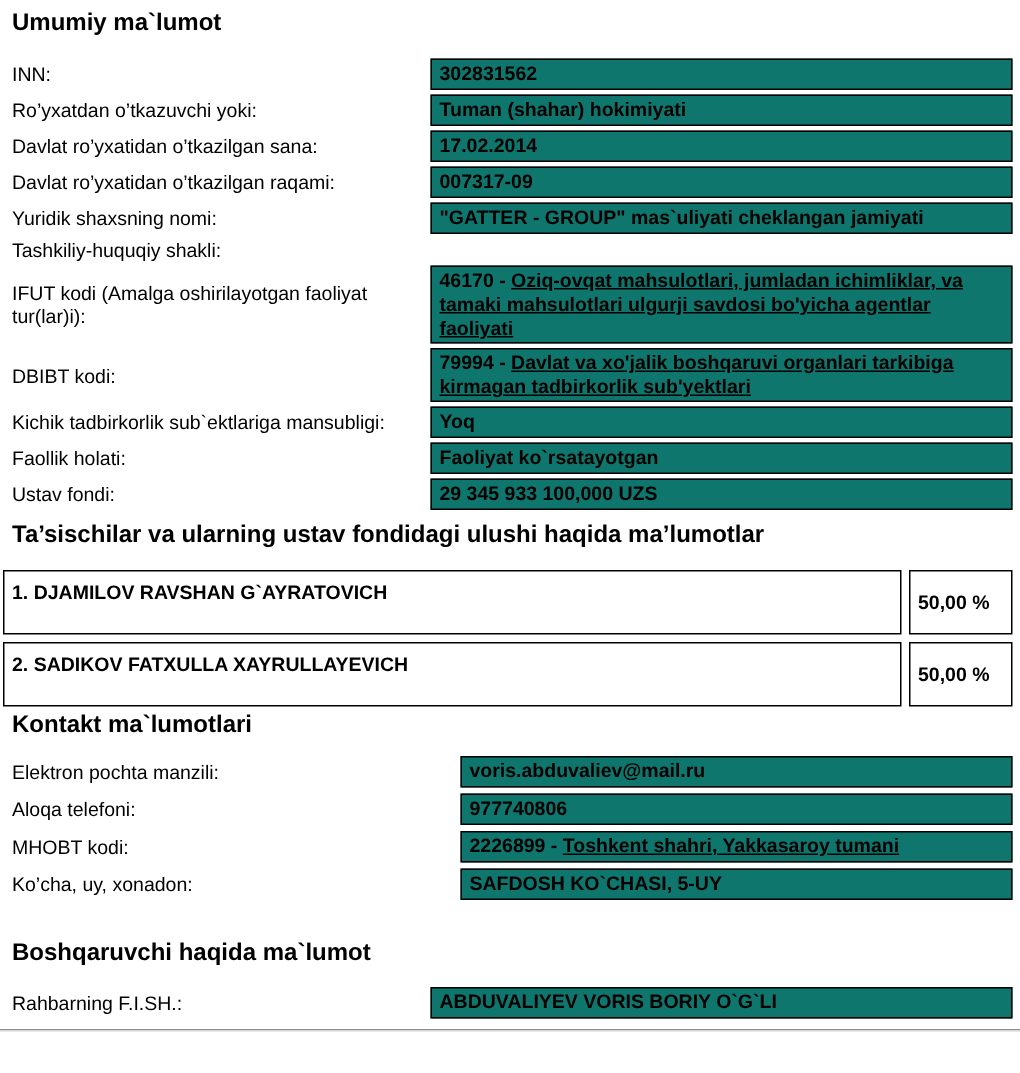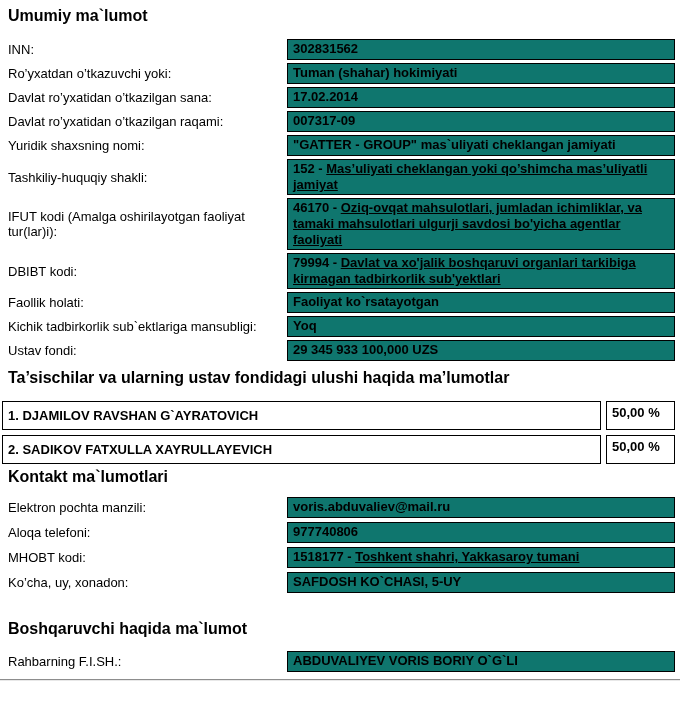--- a/index.html
+++ b/index.html
@@ -21,21 +21,21 @@
   }
   h1.founders-title { margin-top: 9px; }
   h1.contacts-title { margin-top: 5px; margin-bottom: 12px; }
   h1.manager-title  { margin-top: 28px; margin-bottom: 14px; }
 
   .row {
     display: flex;
     align-items: center;
     margin: 0 5px 3px 8px;
   }
-  .contacts .row { margin-bottom: 4px; }
+  .contacts .row { margin-bottom: 4px; gap: 20px; }
   .row .label {
     flex: 0 0 279px;
     font-size: 13px;
     line-height: 15px;
     padding-right: 10px;
   }
   .value-box {
     flex: 1 1 auto;
     border: 1.5px solid #000;
     background: #0f766e;
@@ -60,21 +60,21 @@
     border: 1.5px solid #000;
     padding: 6px 5px;
     font-size: 13px;
     font-weight: bold;
     line-height: 15px;
   }
   .founder-share {
     flex: 0 0 69px;
     margin-left: 5px;
     border: 1.5px solid #000;
-    padding: 3px 5px;
+    padding: 13px 5px;
     font-size: 13px;
     font-weight: bold;
     line-height: 15px;
   }
 
   hr.divider {
     margin: 7px 0 0 0;
     border: none;
     border-top: 1px solid #8d8d8d;
     border-bottom: 1px solid #e8e8e8;
@@ -109,37 +109,36 @@
     <div class="row">
       <div class="label">Davlat ro’yxatidan o’tkazilgan raqami:</div>
       <div class="value-box">007317-09</div>
     </div>
     <div class="row">
       <div class="label">Yuridik shaxsning nomi:</div>
       <div class="value-box">"GATTER - GROUP" mas`uliyati cheklangan jamiyati</div>
     </div>
     <div class="row">
       <div class="label">Tashkiliy-huquqiy shakli:</div>
-      <div class="value-box"><span>152 - </span><span class="link">Mas’uliyati cheklangan yoki qo’shimcha mas’uliyatli jamiyat</span></div>
     </div>
     <div class="row">
       <div class="label">IFUT kodi (Amalga oshirilayotgan faoliyat tur(lar)i):</div>
       <div class="value-box"><span>46170 - </span><span class="link">Oziq-ovqat mahsulotlari, jumladan ichimliklar, va tamaki mahsulotlari ulgurji savdosi bo'yicha agentlar faoliyati</span></div>
     </div>
     <div class="row">
       <div class="label">DBIBT kodi:</div>
       <div class="value-box"><span>79994 - </span><span class="link">Davlat va xo'jalik boshqaruvi organlari tarkibiga kirmagan tadbirkorlik sub'yektlari</span></div>
     </div>
     <div class="row">
+      <div class="label">Kichik tadbirkorlik sub`ektlariga mansubligi:</div>
+      <div class="value-box">Yoq</div>
+    </div>
+    <div class="row">
       <div class="label">Faollik holati:</div>
       <div class="value-box">Faoliyat ko`rsatayotgan</div>
-    </div>
-    <div class="row">
-      <div class="label">Kichik tadbirkorlik sub`ektlariga mansubligi:</div>
-      <div class="value-box">Yoq</div>
     </div>
     <div class="row">
       <div class="label">Ustav fondi:</div>
       <div class="value-box">29 345 933 100,000 UZS</div>
     </div>
   </div>
 
   <h1 class="sec-title founders-title">Ta’sischilar va ularning ustav fondidagi ulushi haqida ma’lumotlar</h1>
 
   <div class="founders">
@@ -159,21 +158,21 @@
     <div class="row">
       <div class="label">Elektron pochta manzili:</div>
       <div class="value-box">voris.abduvaliev@mail.ru</div>
     </div>
     <div class="row">
       <div class="label">Aloqa telefoni:</div>
       <div class="value-box">977740806</div>
     </div>
     <div class="row">
       <div class="label">MHOBT kodi:</div>
-      <div class="value-box"><span>1518177 - </span><span class="link">Toshkent shahri, Yakkasaroy tumani</span></div>
+      <div class="value-box"><span>2226899 - </span><span class="link">Toshkent shahri, Yakkasaroy tumani</span></div>
     </div>
     <div class="row">
       <div class="label">Ko’cha, uy, xonadon:</div>
       <div class="value-box">SAFDOSH KO`CHASI, 5-UY</div>
     </div>
   </div>
 
   <h1 class="sec-title manager-title">Boshqaruvchi haqida ma`lumot</h1>
 
   <div class="manager">

